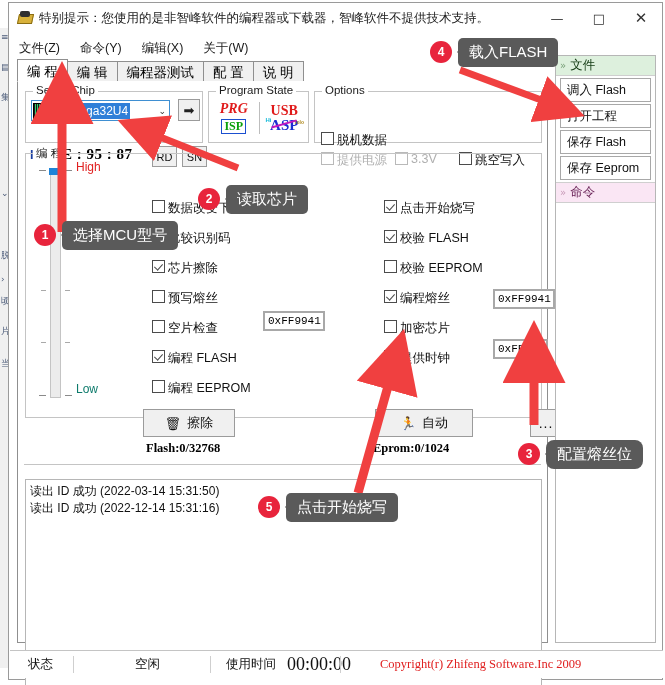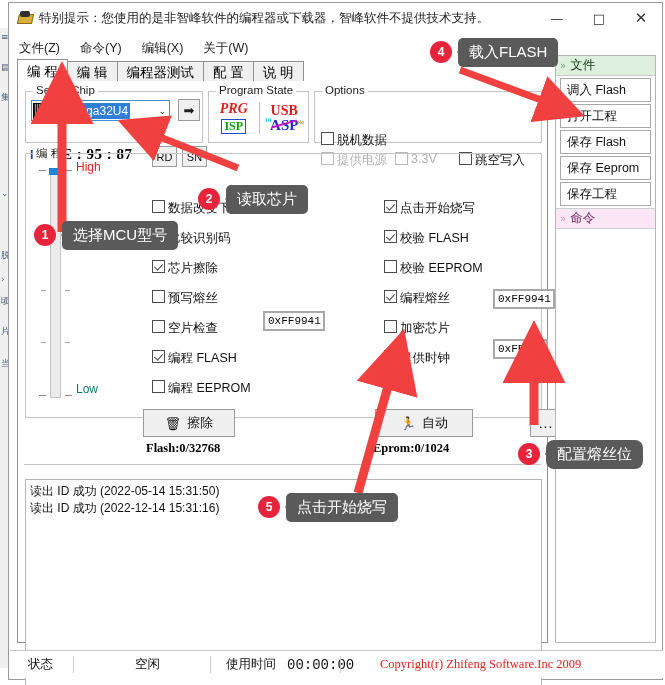--- a/index.html
+++ b/index.html
@@ -343,21 +343,21 @@
   
   .statusbar {
     position: absolute; left: 1px; bottom: 1px; width: 653px; height: 27px;
     border-top: 1px solid #c4c4c4; background: #ffffff;
     display: flex; align-items: center;
   }
   .sb-cell { font-size: 12.5px; color: #111; position: absolute; }
   #st-label { left: 18px; }
   #st-value { left: 125px; }
   #st-timelabel { left: 216px; }
-  #st-time { left: 277px; font-family: Liberation Mono, monospace; font-size: 14px; }
+  #st-time { left: 277px; font-family: Liberation Serif, serif; font-size: 18px; }
   .sb-vdiv { position: absolute; width: 1px; height: 17px; background: #cfcfcf; top: 5px; }
   #vd1 { left: 63px; } #vd2 { left: 200px; } #vd3 { left: 330px; }
   .copyright {
     position: absolute; left: 370px; font-size: 12.5px; color: #e02020;
     font-family: "Liberation Serif", serif; white-space: nowrap;
   }
 
   
   .anno { position: absolute; z-index: 50; }
   .bubble {
@@ -575,35 +575,34 @@
       </div>
       <div class="bigbtn" id="btn-dots">...</div>
 
       <div class="flashstat">Flash:0/32768</div>
       <div class="epromstat">Eprom:0/1024</div>
 
       <div class="hsep"></div>
       <div class="watermark">Hi-fei Sky</div>
 
       <div class="logbox">
-        <div class="logline">读出 ID 成功 (2022-05-14 15:31:50)</div>
+        <div class="logline">读出 ID 成功 (2022-03-14 15:31:50)</div>
         <div class="logline">读出 ID 成功 (2022-12-14 15:31:16)</div>
       </div>
     </div>
 
     <div class="sidebar">
       <div class="sb-header">
         <span class="chev">»</span>
         <span>文件</span>
       </div>
       <div class="sb-btn">调入 Flash</div>
       <div class="sb-btn">打开工程</div>
       <div class="sb-btn">保存 Flash</div>
       <div class="sb-btn">保存 Eeprom</div>
-      <div class="sb-btn">保存工程</div>
       <div class="sb-header cmd">
         <span class="chev">»</span>
         <span>命令</span>
       </div>
     </div>
 
     <div class="statusbar">
       <div class="sb-cell" id="st-label">状态</div>
       <div class="sb-vdiv" id="vd1"></div>
       <div class="sb-cell" id="st-value">空闲</div>

